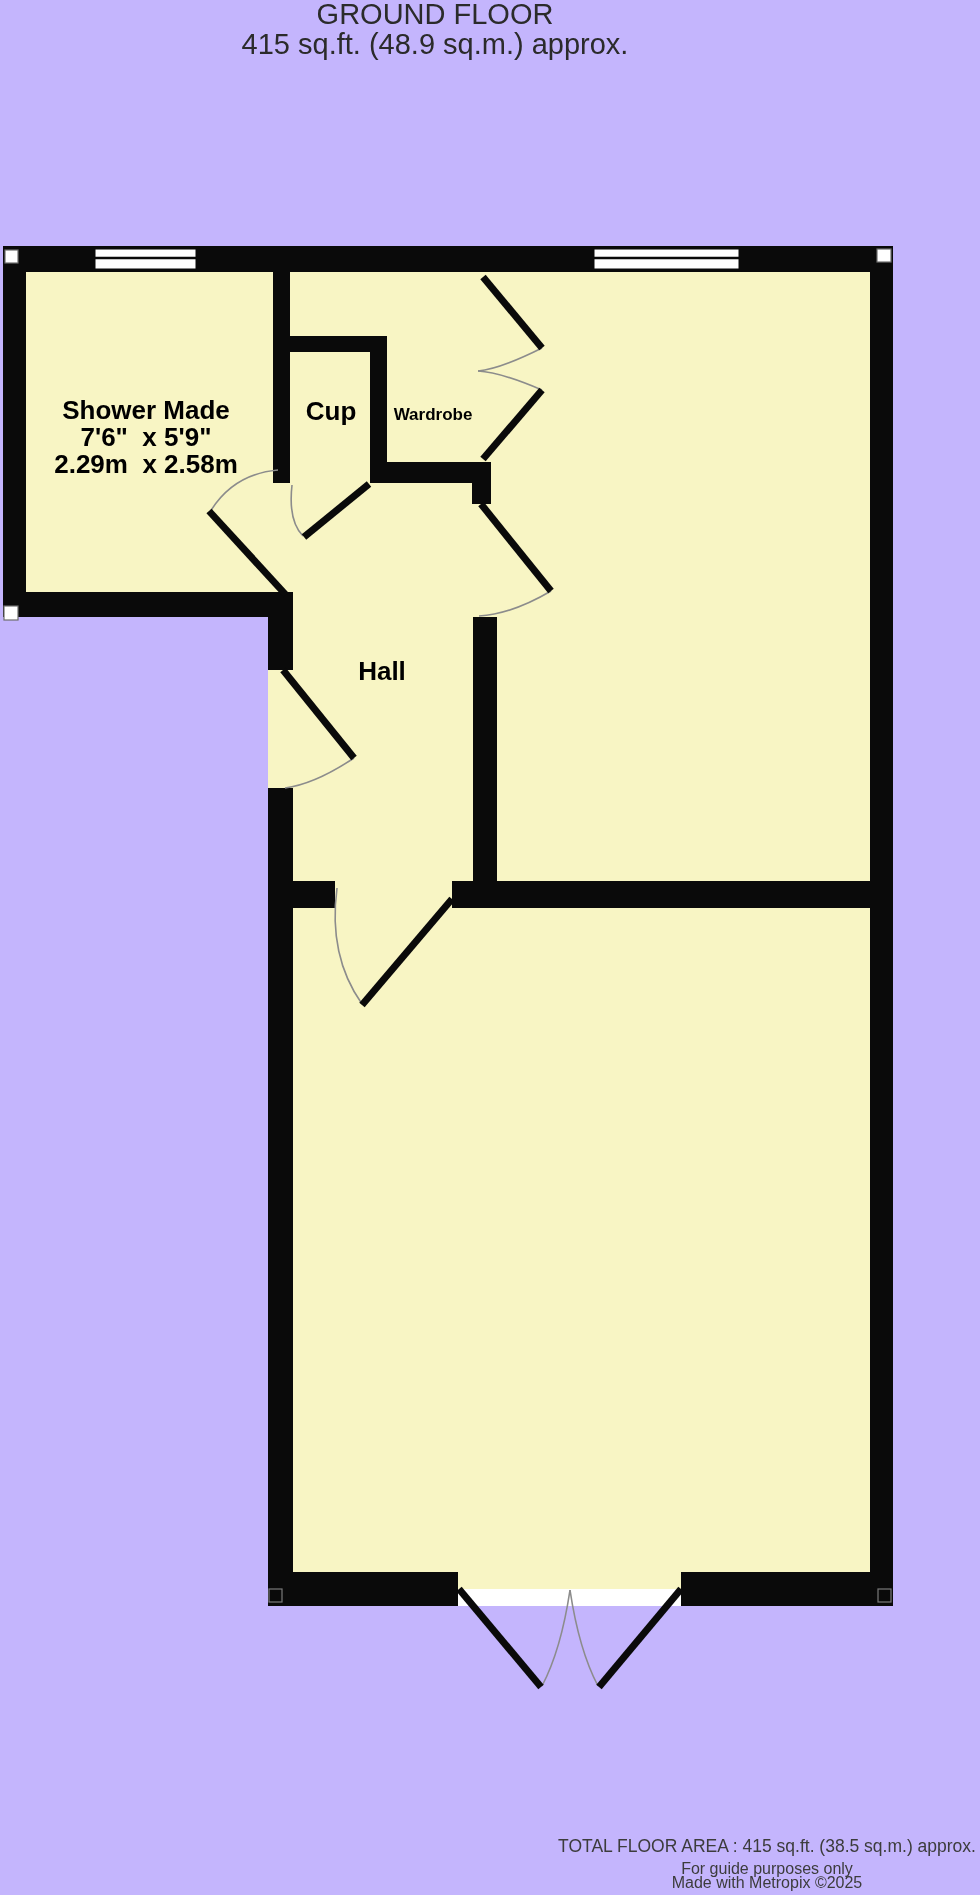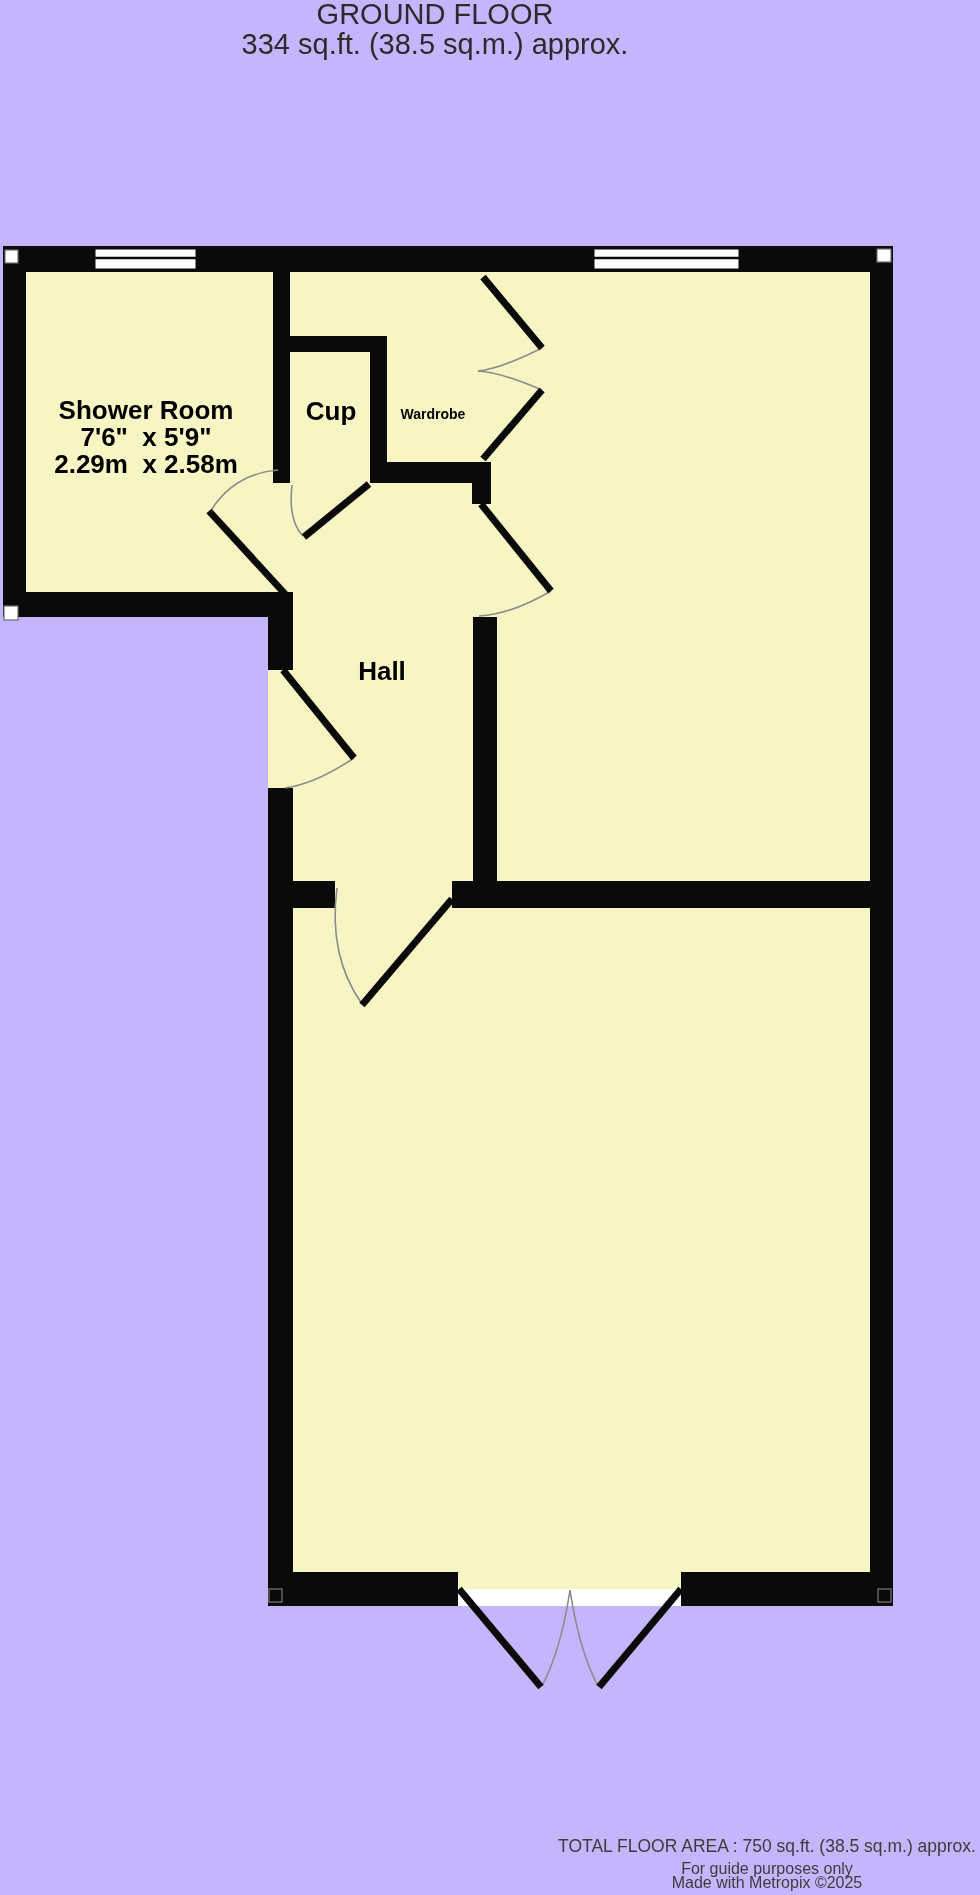--- a/index.html
+++ b/index.html
@@ -25,40 +25,40 @@
     white-space:nowrap;
   }
   .room-label{
     position:absolute;transform:translate(-50%,-50%);
     text-align:center;color:var(--label);font-weight:700;
     font-size:26px;line-height:27px;white-space:nowrap;
   }
   .room-label .dims{white-space:pre;}
   .label-shower{left:146px;top:437px;}
   .label-cup{left:331px;top:411px;}
-  .label-wardrobe{left:433px;top:414px;font-size:14px;}
+  .label-wardrobe{left:433px;top:414px;font-size:17px;}
   .label-bedroom{left:677px;top:565px;}
   .label-hall{left:382px;top:671px;}
   .label-kitchen{left:580px;top:1220px;}
   .footer-block{
     position:absolute;left:767px;top:1835px;transform:translateX(-50%);
     text-align:center;color:var(--meta_text);white-space:nowrap;
   }
   .footer-area{font-size:17.5px;line-height:22px;}
   .footer-small{font-size:16px;line-height:14px;}
   .footer-small.first{margin-top:5px;}
 </style>
 </head>
 <body>
 
 <div class="page">
 
   <div class="title-block">
     <div>GROUND FLOOR</div>
-    <div>334 sq.ft. (38.5 sq.m.) approx.</div>
+    <div>415 sq.ft. (48.9 sq.m.) approx.</div>
   </div>
 
   <svg class="plan-svg" viewBox="0 0 980 1895" xmlns="http://www.w3.org/2000/svg">
 
     <polygon class="floor" points="3,246 893,246 893,1606 268,1606 268,617 3,617"></polygon>
 
     <rect x="458" y="1589" width="223" height="17" fill="#ffffff"></rect>
 
     <rect class="wall" x="3" y="246" width="890" height="26"></rect>
     <rect class="wall" x="3" y="246" width="23" height="371"></rect>
@@ -105,38 +105,38 @@
     <line class="leaf" x1="283" y1="670" x2="354" y2="758"></line>
     <line class="leaf" x1="481" y1="504" x2="551" y2="591"></line>
     <line class="leaf" x1="452" y1="899" x2="362" y2="1005"></line>
     <line class="leaf" x1="483" y1="277" x2="542" y2="348"></line>
     <line class="leaf" x1="483" y1="459" x2="542" y2="390"></line>
     <line class="leaf" x1="459" y1="1589" x2="541" y2="1687"></line>
     <line class="leaf" x1="681" y1="1589" x2="599" y2="1687"></line>
   </svg>
 
   <div class="room-label label-shower">
-    <div>Shower Room</div>
+    <div>Shower Made</div>
     <div class="dims">7'6"  x 5'9"</div>
     <div class="dims">2.29m  x 2.58m</div>
   </div>
 
   <div class="room-label label-cup">
     <div>Cup</div>
   </div>
 
   <div class="room-label label-wardrobe">
     <div>Wardrobe</div>
   </div>
 
 
   <div class="room-label label-hall">
     <div>Hall</div>
   </div>
 
 
   <div class="footer-block">
-    <div class="footer-area">TOTAL FLOOR AREA : 750 sq.ft. (38.5 sq.m.) approx.</div>
+    <div class="footer-area">TOTAL FLOOR AREA : 415 sq.ft. (38.5 sq.m.) approx.</div>
     <div class="footer-small first">For guide purposes only</div>
     <div class="footer-small">Made with Metropix ©2025</div>
   </div>
 
 </div>
 
 </body></html>

